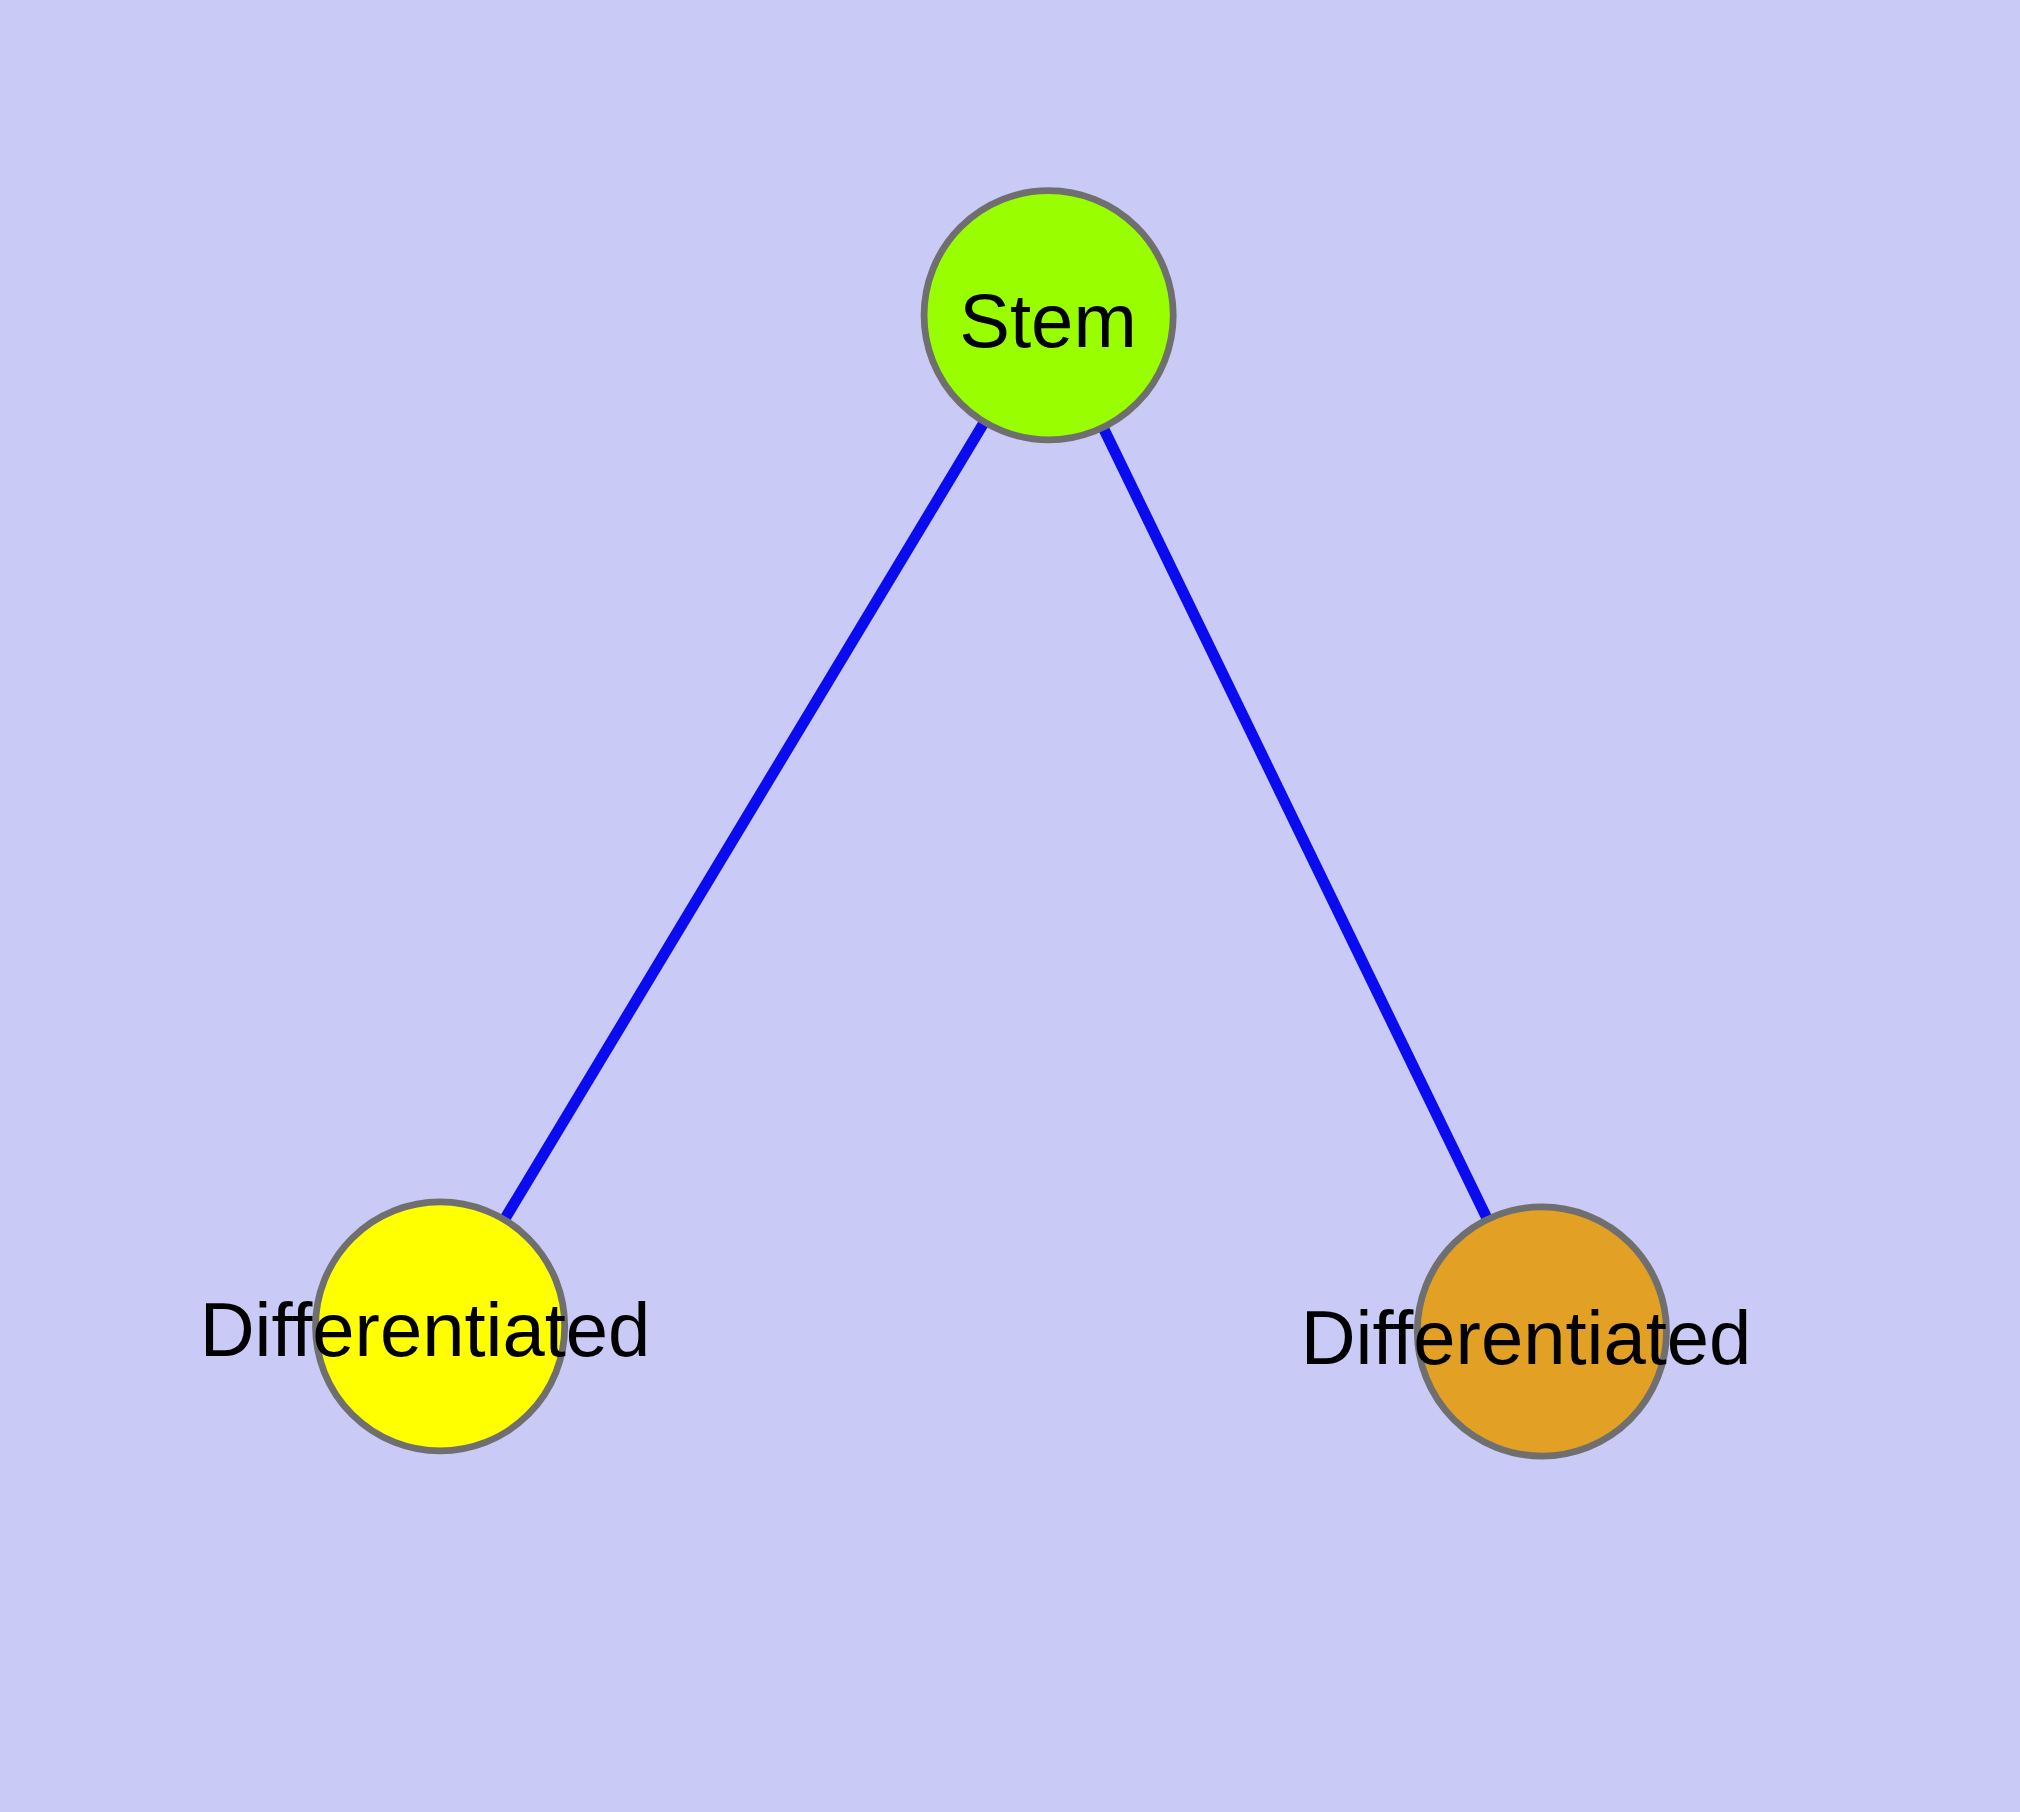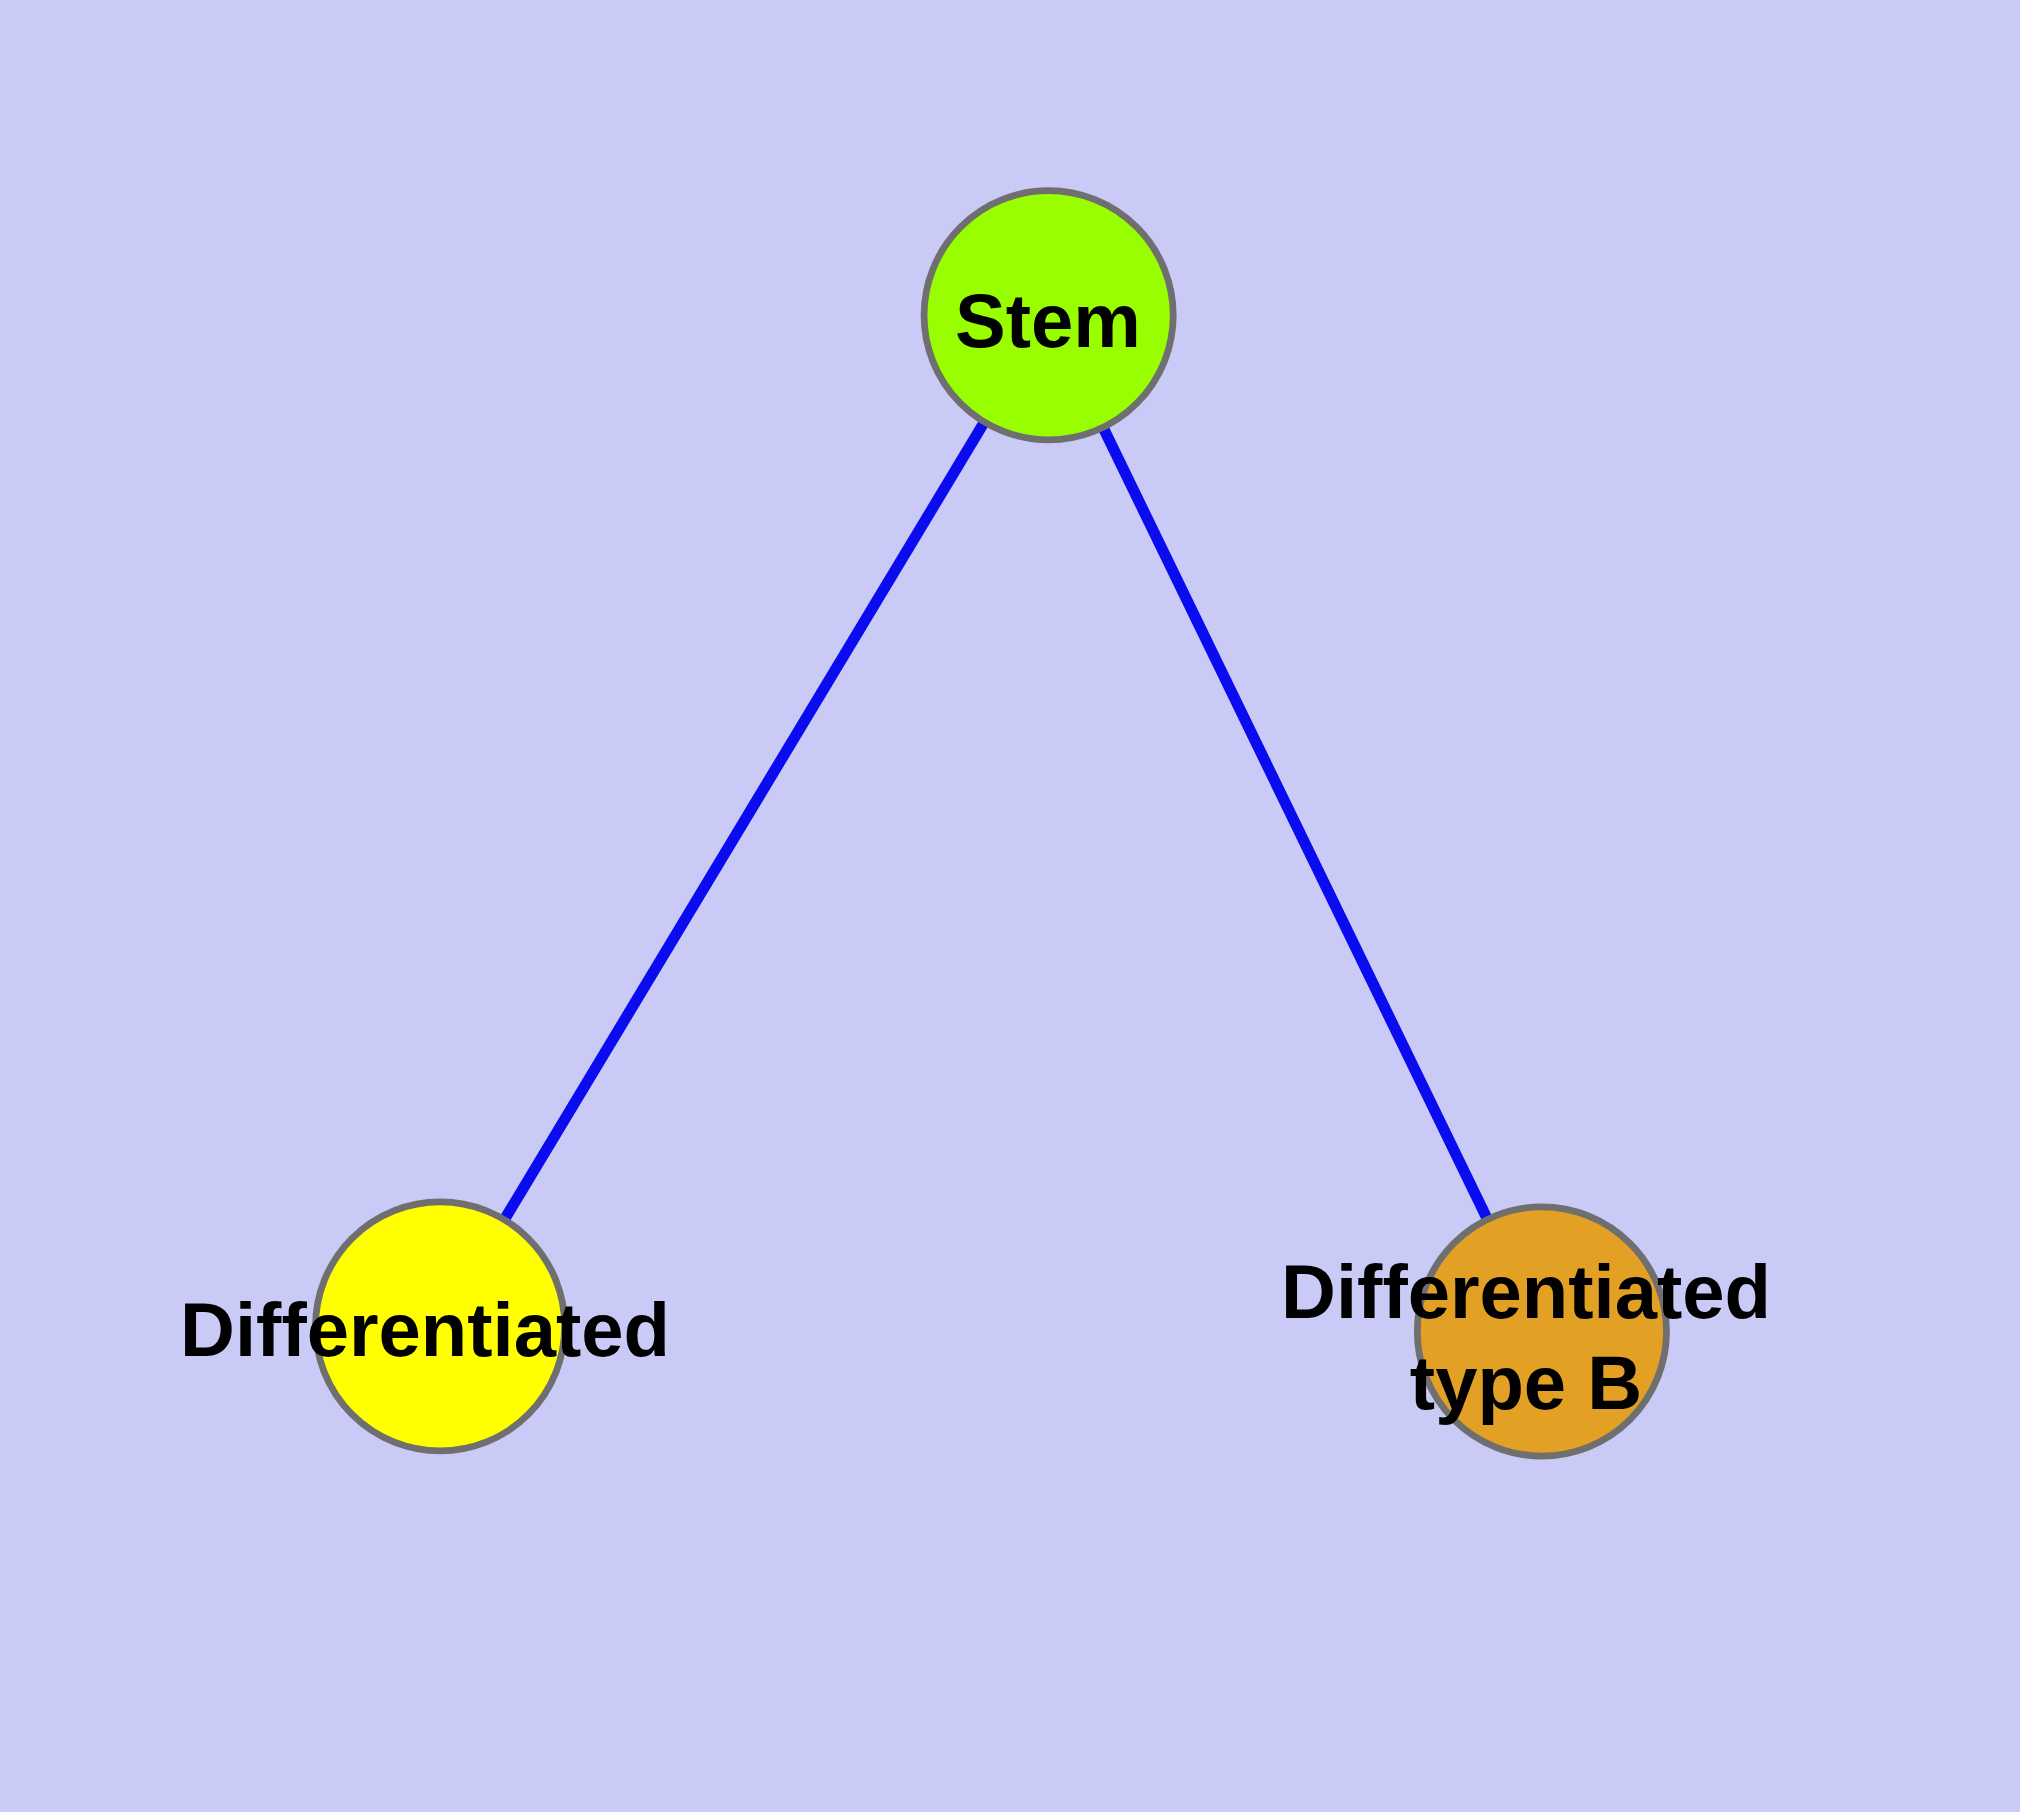--- a/index.html
+++ b/index.html
@@ -19,21 +19,21 @@
   }
   .canvas svg {
     position: absolute;
     top: 0;
     left: 0;
     display: block;
   }
   .node-label {
     position: absolute;
     transform: translate(-50%, -50%);
-    font-weight: bold;
+    font-weight: normal;
     font-size: 76px;
     line-height: 91px;
     color: #000000;
     text-align: center;
     white-space: nowrap;
     pointer-events: none;
   }
 </style>
 </head>
 <body style="background-color: rgb(202, 202, 247);">
@@ -51,17 +51,16 @@
   </svg>
 
   <div class="node-label" style="left:1048px; top:320px;">Stem</div>
 
   <div class="node-label" style="left:425px; top:1329px;">
     <div>Differentiated</div>
   </div>
 
   <div class="node-label" style="left:1526px; top:1337px;">
     <div>Differentiated</div>
-    <div>type B</div>
   </div>
 
 </div>
 
 
 </body></html>

